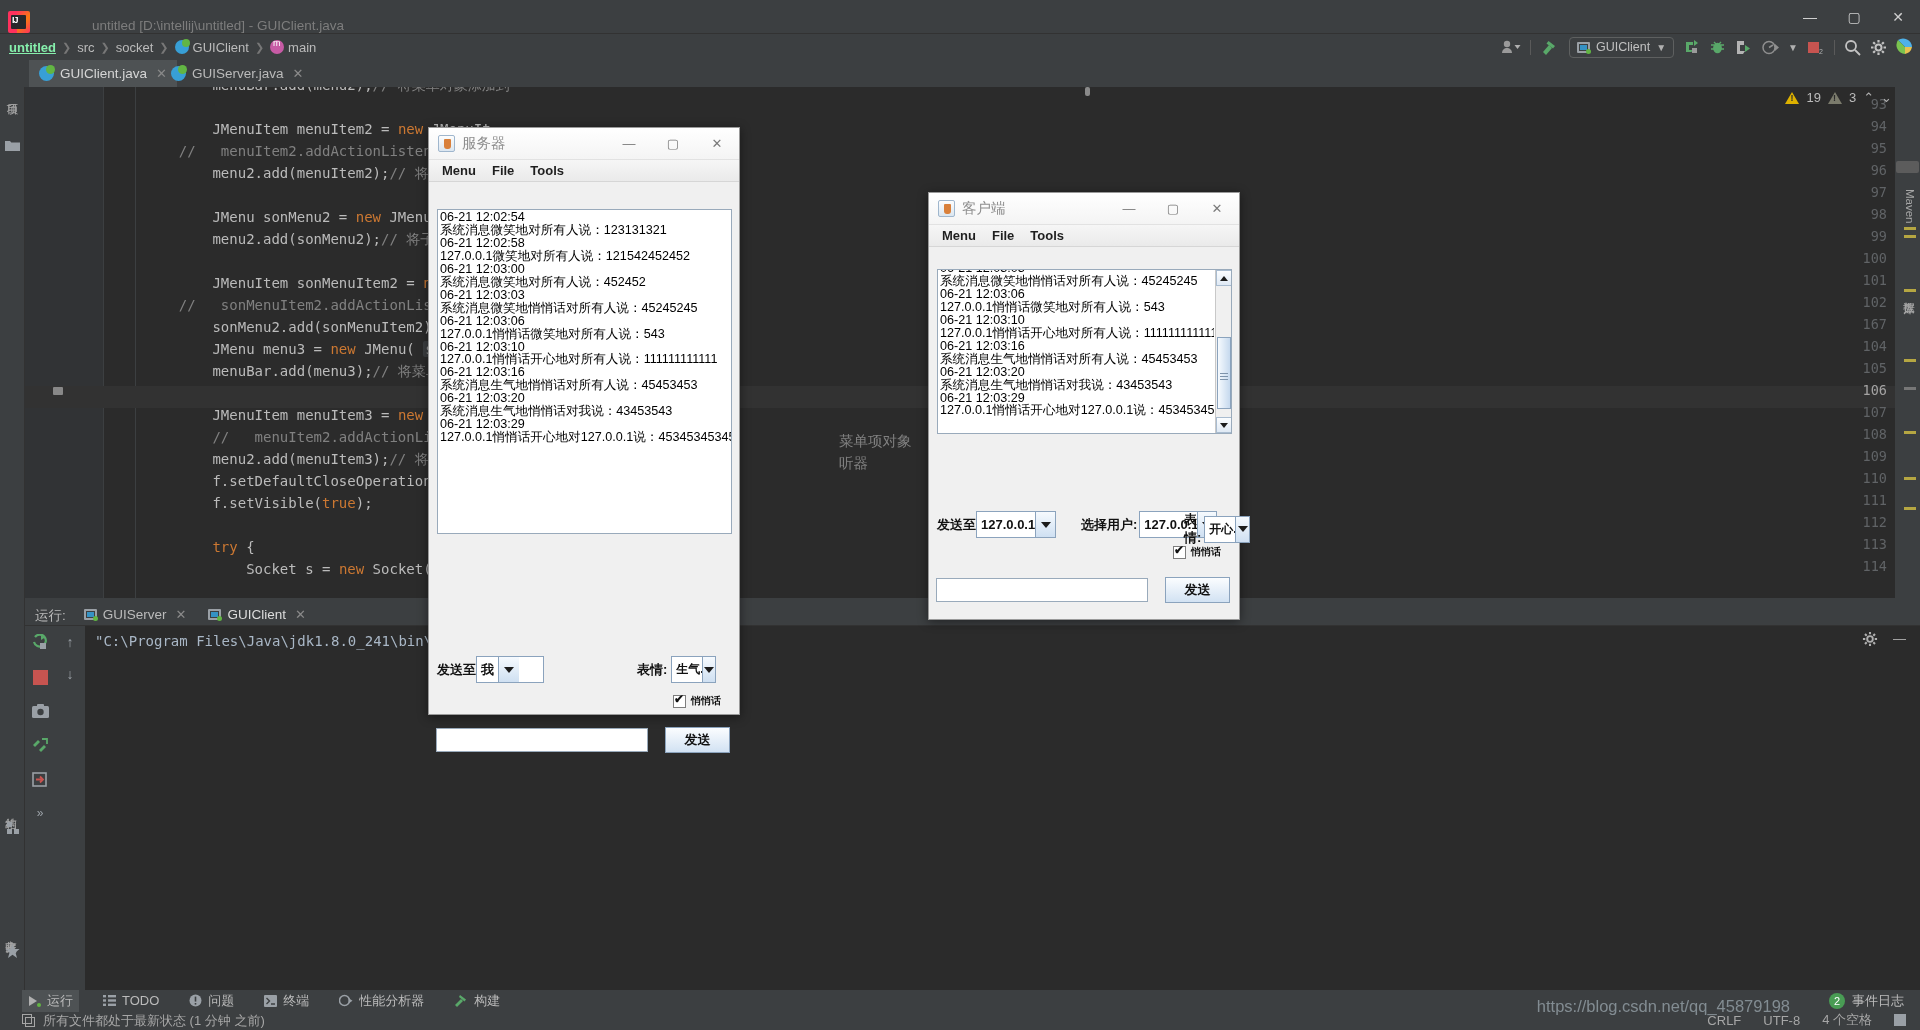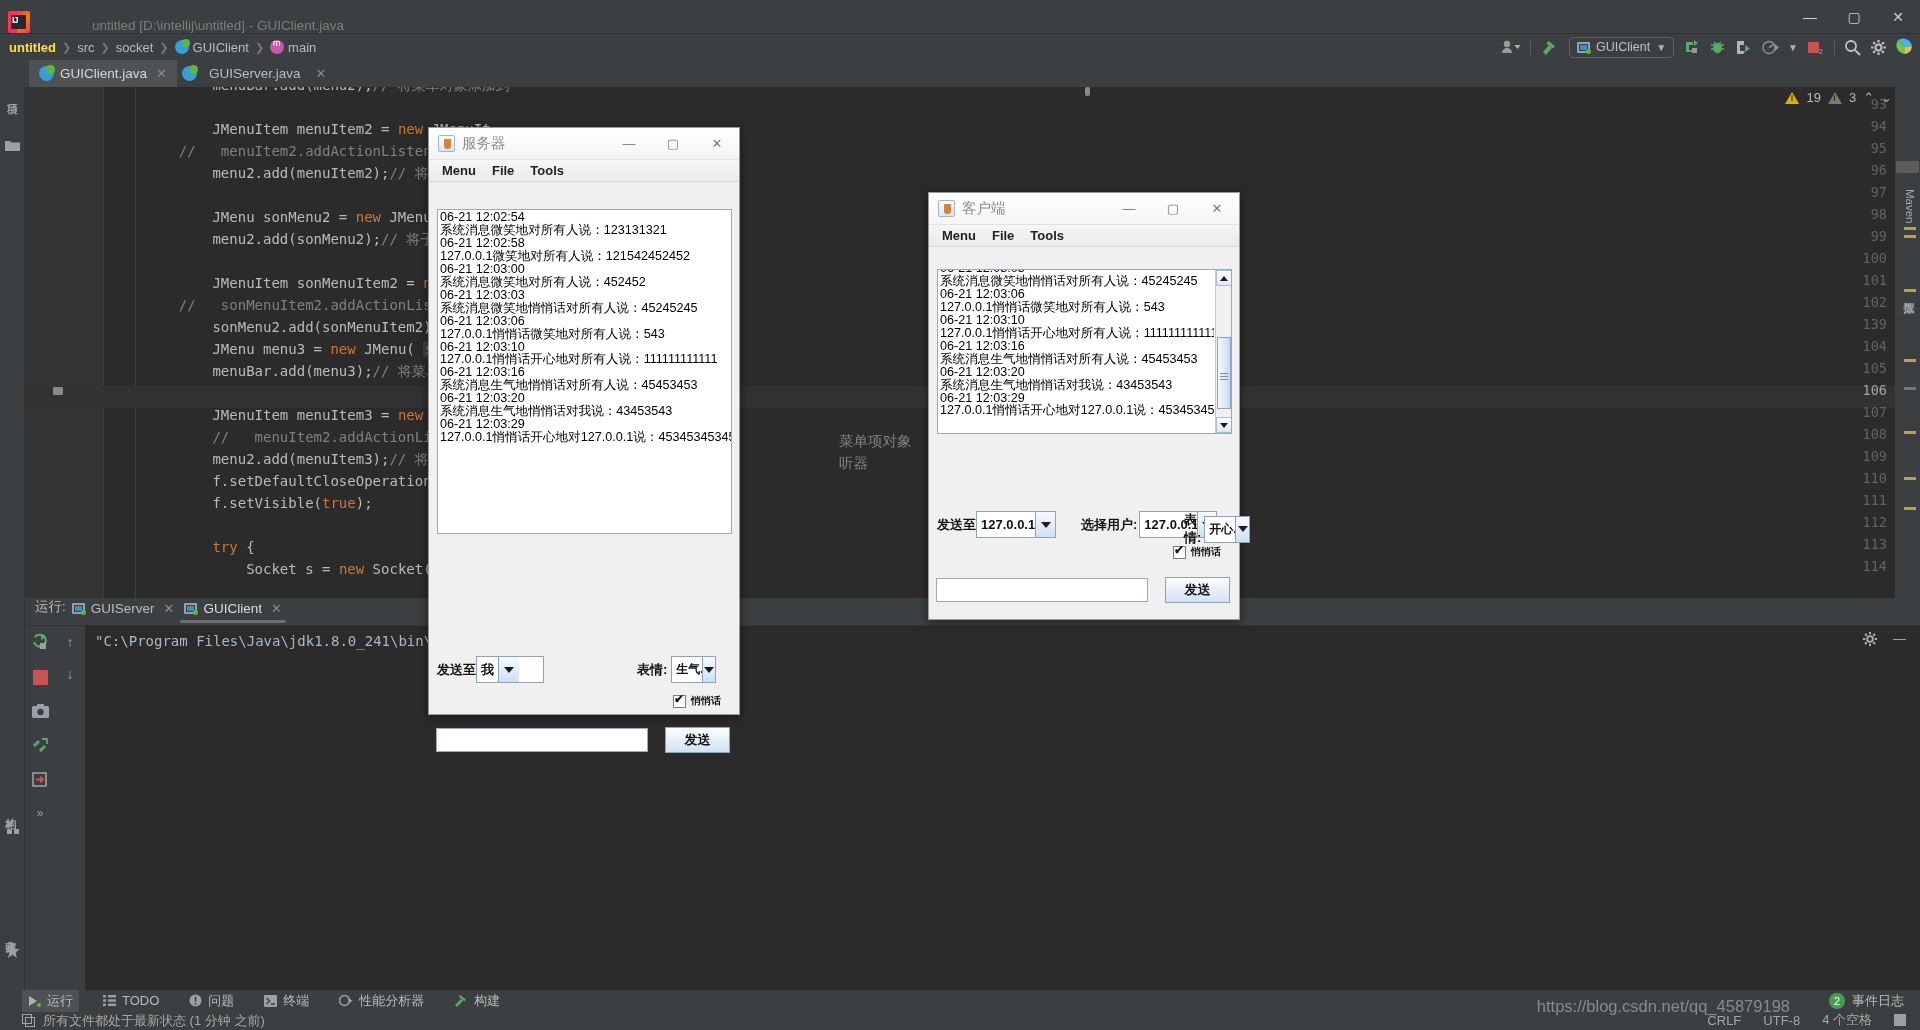--- a/index.html
+++ b/index.html
@@ -21,21 +21,21 @@
   .ij-logo .ijt { position:absolute; left:4px; top:4px; color:#fff; font-size:9px; font-weight:bold; letter-spacing:-1px;}
   .menuitem { padding:3px 9px; color:#c5c5c5; font-size:13.5px; white-space:nowrap; cursor:default; }
   .winTitle { color:#7d7d7d; font-size:13.5px; margin-left:52px; white-space:nowrap; }
   .wbtns { position:absolute; right:0; top:0; height:34px; display:flex; align-items:center; }
   .wbtn { width:44px; height:34px; display:flex; align-items:center; justify-content:center; color:#cfcfcf; font-size:14px;}
 
   
   .navbar { position:absolute; left:0; top:34px; width:1920px; height:26px;
             display:flex; align-items:center; padding-left:9px; background:#3c3f41;}
   .crumb { display:flex; align-items:center; color:#bbbbbb; font-size:13px; white-space:nowrap;}
-  .crumb.bold { font-weight:bold; color:#fde047; }
+  .crumb.bold { font-weight:bold; color:#86efac;text-decoration:underline; }
   .sep { color:#777; margin:0 6px; font-size:11px; }
   .cicon { width:14px; height:14px; border-radius:50%; margin-right:4px; display:inline-block; position:relative;}
   .cicon.cls { background:#389fd6; }
   .cicon.cls:after{content:"";position:absolute;right:-1px;top:-1px;width:8px;height:8px;background:#62b543;border-radius:50%;}
   .cicon.mtd { background:#c75ba5; }
   .cicon.mtd:after{content:"m";position:absolute;left:3px;top:-2px;font-size:9px;color:#fff;}
   .navright { position:absolute; right:6px; top:0; height:26px; display:flex; align-items:center; gap:9px;}
   .nbtn { display:flex; align-items:center; justify-content:center; color:#b4b4b4; }
   .runcfg { display:flex; align-items:center; gap:6px; border:1px solid #5e6060; border-radius:4px;
             padding:2px 7px; height:21px; color:#c0c0c0; font-size:12.5px;}
@@ -79,21 +79,21 @@
 
   .insp { position:absolute; right:28px; top:90px; display:flex; align-items:center; gap:7px;
           font-size:13px; color:#bbbbbb; }
   .warnTri { width:0;height:0;border-left:7px solid transparent;border-right:7px solid transparent;
              border-bottom:12px solid #ddb100; position:relative;}
   .warnTri.grey{ border-bottom-color:#7b7b6c; }
   .warnTri:after{content:"!";position:absolute;left:-2px;top:1px;font-size:9px;color:#2b2b2b;font-weight:bold;}
 
   
   .runwin { position:absolute; left:25px; top:598px; right:0; bottom:40px; background:#3c3f41; }
-  .runtabs { height:28px; display:flex; align-items:flex-start; gap:2px; padding-left:10px;
+  .runtabs { height:28px; display:flex; align-items:flex-end; gap:14px; padding-left:10px;
              border-bottom:1px solid #323232; }
   .rtab { display:flex; align-items:center; gap:6px; font-size:13.5px; color:#bbb; padding:3px 4px; position:relative;}
   .rtab.active { color:#ddd; }
   .rtab.active:after{content:"";position:absolute;left:0;bottom:-4px;width:100%;height:3px;background:#6e6e6e;border-radius:2px;}
   .runleft { position:absolute; left:0; top:28px; width:60px; bottom:0;
              display:flex; }
   .runcol { width:30px; display:flex; flex-direction:column; align-items:center; padding-top:8px; gap:16px;}
   .runconsole { position:absolute; left:60px; top:28px; right:0; bottom:0; background:#2b2b2b;
                 padding:7px 10px; font-family:"DejaVu Sans Mono", monospace; font-size:14px; color:#a9b7c6;}
   .rgear { position:absolute; right:42px; top:33px; color:#b0b0b0; }
@@ -270,21 +270,21 @@
       </div>
     </div>
   </div>
 
   <div class="tabsrow">
     <div class="etab active" style="left:29px;">
       <span class="jcls"></span>
       <span>GUIClient.java</span>
       <span class="xcl">✕</span>
     </div>
-    <div class="etab" style="left:172px;gap:12px;">
+    <div class="etab" style="left:161px;">
       <span class="jcls"></span>
       <span>GUIServer.java</span>
       <span class="xcl">✕</span>
     </div>
   </div>
 
   <div class="leftstrip">
     <div class="stripitem" style="padding-top:2px;">
       <div class="vlabel">项目</div>
     </div>
@@ -334,21 +334,21 @@
         <div class="ln" style="top: 119px;">98</div>
         <div class="cline" style="top: 119px; left: 120px;">        JMenu sonMenu2 = <span class="kw">new</span> JMenu( <span class="hint">s:</span> <span class="str">"子</span></div>
         <div class="ln" style="top: 141px;">99</div>
         <div class="cline" style="top: 141px; left: 120px;">        menu2.add(sonMenu2);<span class="cmt">// 将子菜单对象</span></div>
         <div class="ln" style="top: 163px;">100</div>
         <div class="cline" style="top: 163px; left: 120px;"></div>
         <div class="ln" style="top: 185px;">101</div>
         <div class="cline" style="top: 185px; left: 120px;">        JMenuItem sonMenuItem2 = <span class="kw">new</span> JMen</div>
         <div class="ln" style="top: 207px;">102</div>
         <div class="cline" style="top: 207px; left: 120px;">    <span class="cmt">//   sonMenuItem2.addActionListener(</span></div>
-        <div class="ln" style="top: 229px;">139</div>
+        <div class="ln" style="top: 229px;">167</div>
         <div class="cline" style="top: 229px; left: 120px;">        sonMenu2.add(sonMenuItem2);<span class="cmt">// 将子</span></div>
         <div class="ln" style="top: 251px;">104</div>
         <div class="cline" style="top: 251px; left: 120px;">        JMenu menu3 = <span class="kw">new</span> JMenu( <span class="hint">s:</span> <span class="str">"Tools</span></div>
         <div class="ln" style="top: 273px;">105</div>
         <div class="cline" style="top: 273px; left: 120px;">        menuBar.add(menu3);<span class="cmt">// 将菜单对象添加</span></div>
         <div class="ln cur" style="top: 295px;">106</div>
         <div class="cline" style="top: 295px; left: 120px;"></div>
         <div class="ln" style="top: 317px;">107</div>
         <div class="cline" style="top: 317px; left: 120px;">        JMenuItem menuItem3 = <span class="kw">new</span> JMenuIt</div>
         <div class="ln" style="top: 339px;">108</div>

